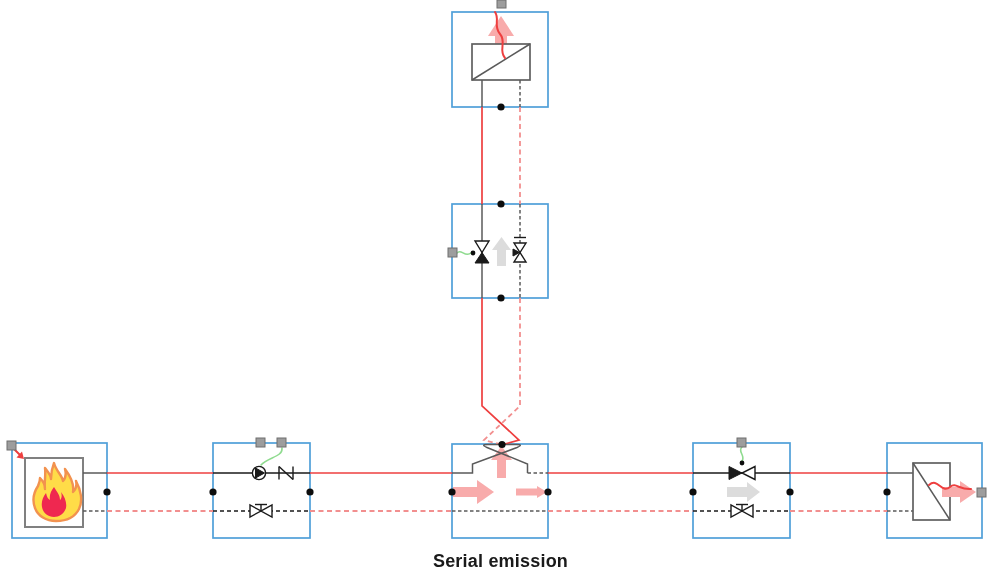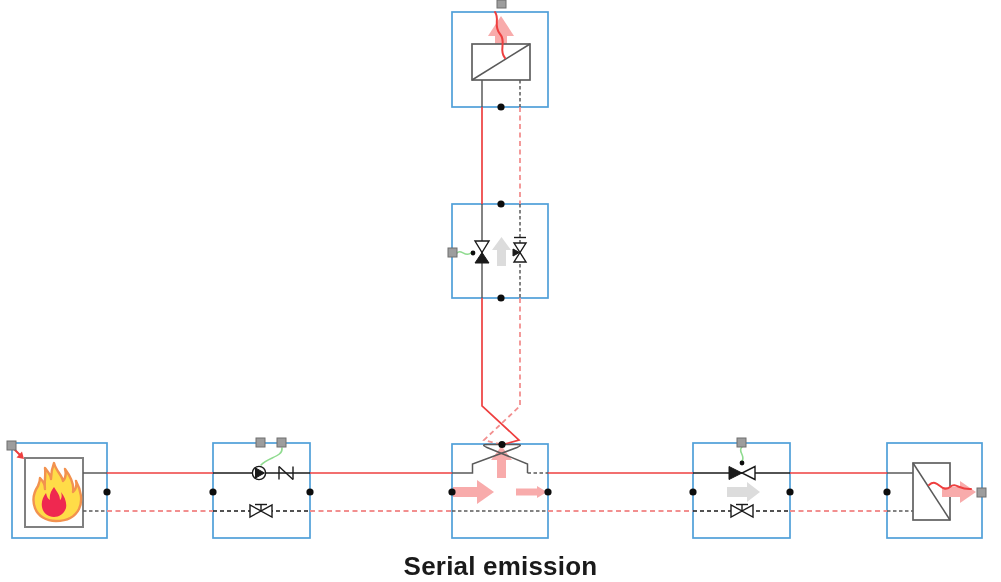--- a/index.html
+++ b/index.html
@@ -18,21 +18,21 @@
   .ink-o{fill:#ffffff;stroke:var(--c-component-ink,#1a1a1a);stroke-width:1.4;}
   .sig{stroke:var(--c-signal-green,#8fdb8f);stroke-width:1.6;fill:none;stroke-linecap:round;}
   .pinkA{fill:var(--c-arrow-pink,#f8abab);stroke:none;}
   .grayA{fill:var(--c-arrow-gray,#dcdcdc);stroke:none;}
   .conn{fill:var(--c-connector-gray,#9d9d9d);stroke:#6f6f6f;stroke-width:1;}
   .dot{fill:var(--c-port-dot,#0d0d0d);stroke:none;}
   .hxbox{fill:#ffffff;stroke:#606060;stroke-width:1.7;}
   .flame-outer{fill:var(--c-flame-yellow,#ffdc48);stroke:var(--c-flame-orange,#f2924f);stroke-width:2.4;stroke-linejoin:round;}
   .flame-inner{fill:var(--c-flame-red,#ef2850);stroke:none;}
   #caption{position:absolute;left:0;top:551px;width:1001px;text-align:center;
-           font-size:26px;font-weight:700;color:var(--c-caption-color,#1a1a1a);letter-spacing:.2px;}
+           font-size:18px;font-weight:700;color:var(--c-caption-color,#1a1a1a);letter-spacing:.2px;}
 </style>
 </head>
 <body>
 
 <div id="stage">
 <svg width="1001" height="582" viewBox="0 0 1001 582">
 
   <rect class="b-border" x="452" y="12" width="96" height="95"></rect>
   <rect class="b-border" x="452" y="204" width="96" height="94"></rect>
   <rect class="b-border" x="12" y="443" width="95" height="95"></rect>

